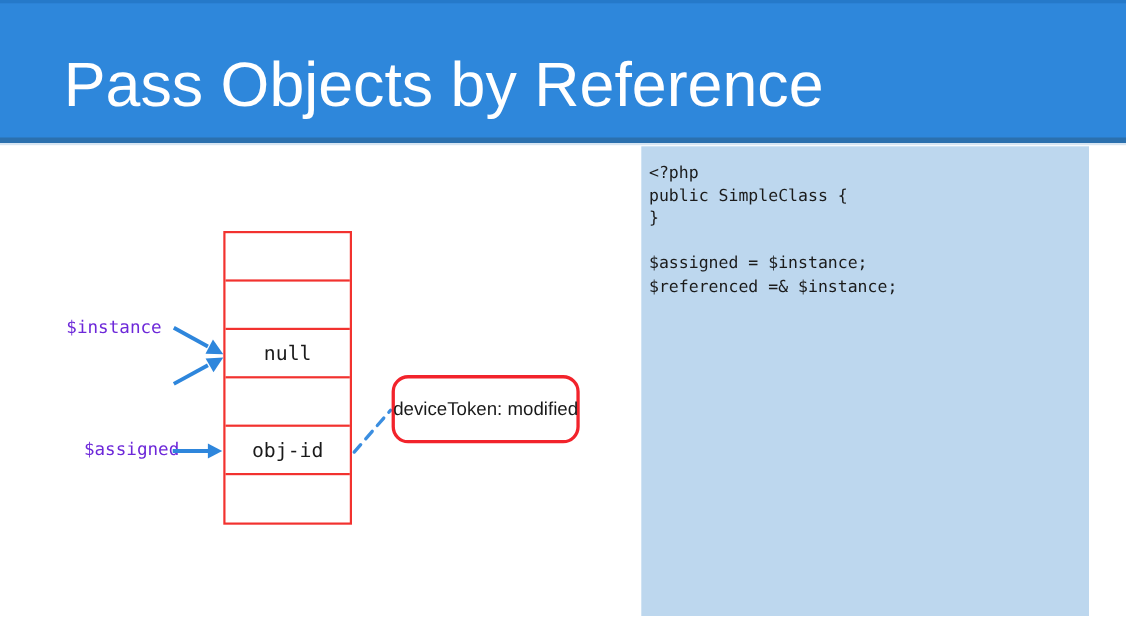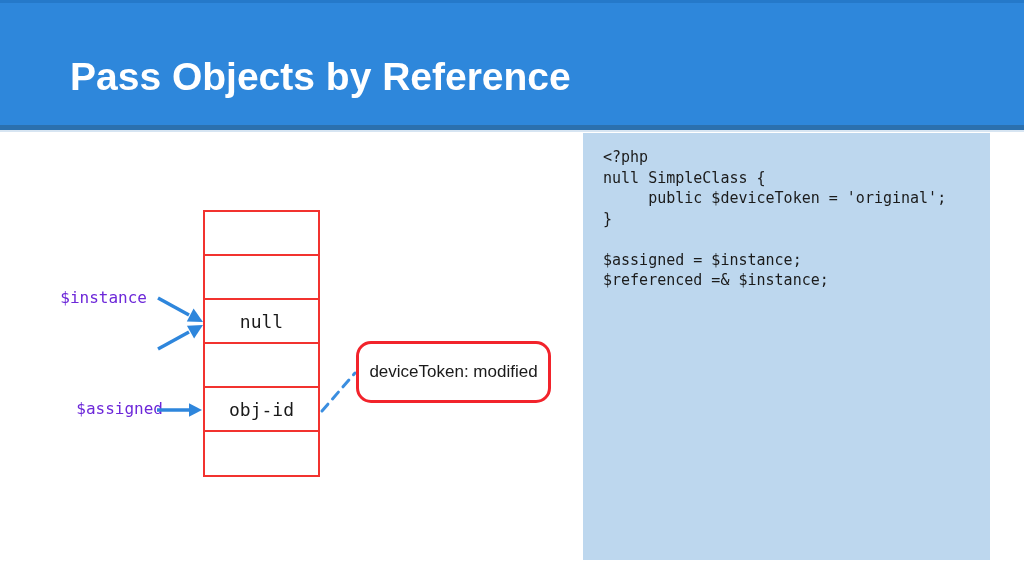--- a/index.html
+++ b/index.html
@@ -20,39 +20,38 @@
     height: 122px;
     background: #2E87DB;
     border-top: 3px solid #2579C9;
     border-bottom: 5px solid #2B70AE;
     box-shadow: 0 2px 0 #D7E5F2;
   }
   .header-title {
     position: absolute;
     left: 58px;
     top: 47px;
-    font-size: 39px;
+    font-size: 57px;
     line-height: 54px;
-    font-weight: bold;
+    font-weight: normal;
     color: #ffffff;
     letter-spacing: 0px;
     white-space: nowrap;
-    margin-left: 12px;
   }
 
   
   .code-panel {
     position: absolute;
     left: 583px;
     top: 133px;
     width: 407px;
     height: 427px;
     background: #BDD7EE;
     box-sizing: border-box;
-    padding: 14px 0 0 20px;
+    padding: 14px 0 0 7px;
   }
   .code-line {
     font-family: "DejaVu Sans Mono", monospace;
     font-size: 15px;
     line-height: 20.5px;
     height: 20.5px;
     color: #1B1B1B;
     white-space: pre;
   }
 
@@ -102,21 +101,21 @@
     height: 576px;
     pointer-events: none;
     z-index: 5;
   }
 
   
   .callout {
     position: absolute;
     left: 356px;
     top: 341px;
-    width: 195px;
+    width: 171px;
     height: 62px;
     box-sizing: border-box;
     background: #ffffff;
     border: 3.5px solid #F2232B;
     border-radius: 15px;
     display: flex;
     align-items: center;
     justify-content: center;
     z-index: 6;
   }
@@ -167,22 +166,21 @@
 
     <line x1="322" y1="411" x2="355" y2="373" stroke="#3B8EE0" stroke-width="3" stroke-dasharray="9 7" stroke-linecap="round"></line>
   </svg>
 
   <div class="callout">
     <span class="callout-text">deviceToken: modified</span>
   </div>
 
   <div class="code-panel">
     <div class="code-line">&lt;?php</div>
-    <div class="code-line">null SimpleClass {</div>
-    <div class="code-line">     public $deviceToken = 'original';</div>
+    <div class="code-line">public SimpleClass {</div>
     <div class="code-line">}</div>
     <div class="code-line"></div>
     <div class="code-line">$assigned = $instance;</div>
     <div class="code-line">$referenced =&amp; $instance;</div>
     <div class="code-line"></div>
   </div>
 
 </div>
 
 </body></html>

